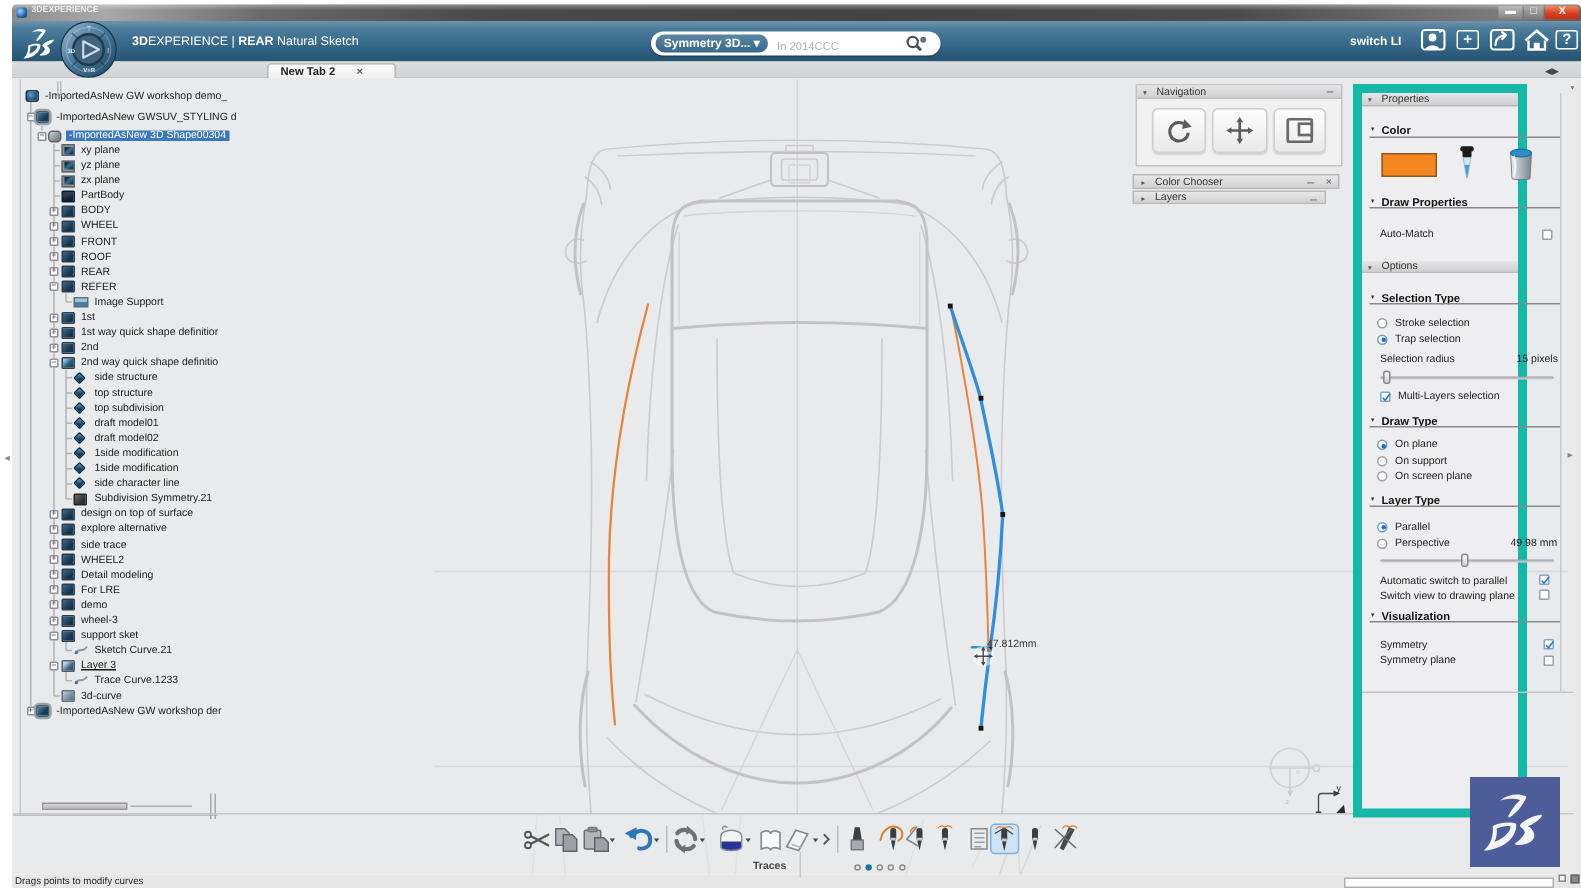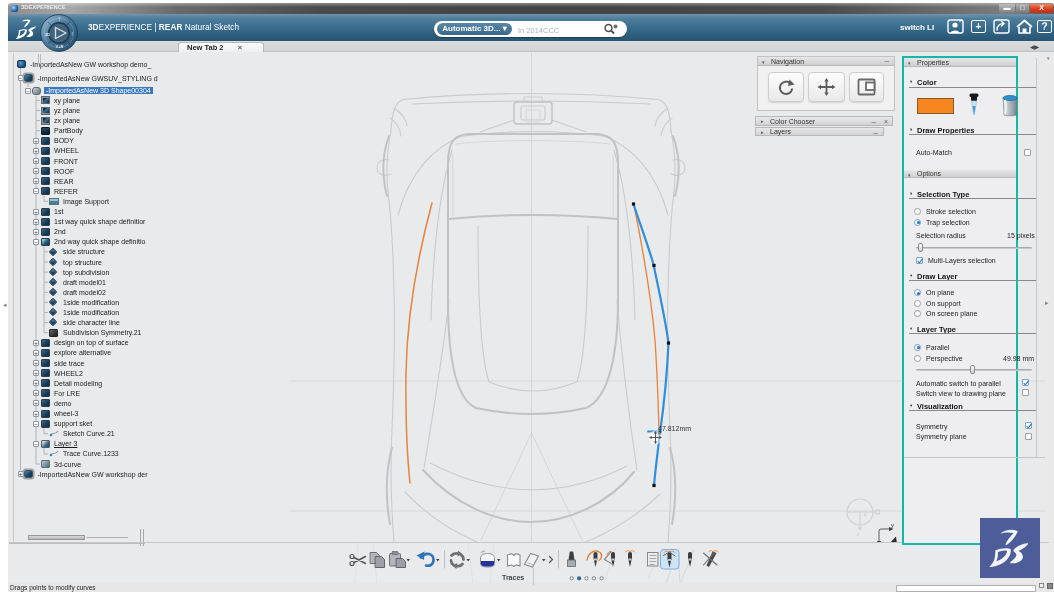--- a/index.html
+++ b/index.html
@@ -32,21 +32,21 @@
  border:1px solid #b8b8ba;border-bottom:none;border-radius:3px 3px 0 0;
  font-size:7.5px;font-weight:bold;color:#222;line-height:10px;padding-left:8px}
 #main{left:8px;top:52px;width:1046px;height:531px;background:#e9eaeb}
 #bottomstrip{left:8px;top:583px;width:1046px;height:9px;background:#e7e7e8}
 .panel{background:#f1f1f2;border:1px solid #c2c2c4}
 .phead{position:absolute;left:0;top:0;width:100%;height:8.5px;
  background:linear-gradient(180deg,#e6e6e7,#cfcfd1);border-bottom:1px solid #b8b8ba;
  font-size:7px;color:#333;line-height:8px}
 .ph-t{position:absolute;left:13px;top:0.5px;white-space:nowrap}
 .mindash{position:absolute;right:5px;top:0px;font-size:8px;color:#555;line-height:8px}
-#props{left:902px;top:56px;width:116px;height:489px;background:#eeeef0;border:2px solid #14b8a6}
+#props{left:902px;top:56px;width:116px;height:489px;background:#eeeef0;border:6px solid #14b8a6}
 .sect{position:absolute;left:6px;font-size:7.5px;font-weight:bold;color:#111;white-space:nowrap}
 .sline{position:absolute;left:5px;width:127px;height:1px;background:#88888a}
 .lbl{position:absolute;font-size:7px;color:#222;white-space:nowrap}
 .cb{position:absolute;width:7px;height:7px;background:#fdfdfd;border:1px solid #9aa0a6;border-radius:1px}
 .cb.on{border-color:#7aa7d2}
 .rb{position:absolute;width:7px;height:7px;border-radius:50%;background:#fdfdfd;border:1px solid #9aa0a6}
 .rb.on{border-color:#6f9ecd}
 .rb.on:after{content:"";position:absolute;left:1.5px;top:1.5px;width:3px;height:3px;border-radius:50%;background:#1f6fbf}
 .slider{position:absolute;height:2px;background:linear-gradient(180deg,#9a9a9c,#d8d8da);border-radius:1px}
 .thumb{position:absolute;width:5px;height:9px;top:-3.5px;background:linear-gradient(180deg,#fbfbfb,#cfcfd1);
@@ -84,21 +84,21 @@
 <circle cx="19" cy="19" r="14.8" fill="none" stroke="rgba(255,255,255,.25)" stroke-width="0.8"></circle>
 <path d="M8,8 L12,12 M30,8 L26,12 M8,30 L12,26 M30,30 L26,26" stroke="rgba(20,45,65,.55)" stroke-width="1"></path>
 <circle cx="19" cy="19" r="10.2" fill="#41637c" stroke="#1d3a50" stroke-width="1.6"></circle>
 <path d="M15.5,13.5 L26,19 L15.5,24.5 Z" fill="none" stroke="#cfdfe9" stroke-width="1.4" stroke-linejoin="round"></path>
 <text x="5" y="21.5" font-size="4" fill="#e8eef2" font-weight="bold" font-family="Liberation Sans">3D</text>
 <text x="15.5" y="34" font-size="4" fill="#e8eef2" font-weight="bold" font-family="Liberation Sans">V+R</text>
 <text x="18" y="6.5" font-size="4.5" fill="#cddbe4" font-family="Liberation Sans">T</text>
 <text x="31.5" y="21.5" font-size="4.5" fill="#cddbe4" font-family="Liberation Sans">f</text>
 </svg>
 <div class="abs" id="pill"></div>
-<div class="abs" id="pbtn">Automatic 3D... ▾</div>
+<div class="abs" id="pbtn">Symmetry 3D... ▾</div>
 <div class="abs" id="ptxt">In 2014CCC</div>
 <svg class="abs" style="left:603px;top:23px" width="18" height="12" viewBox="0 0 18 12">
 <circle cx="5.5" cy="5" r="3.4" fill="none" stroke="#4a4f54" stroke-width="1.5"></circle>
 <path d="M8,7.5 L11,10.5" stroke="#4a4f54" stroke-width="2"></path>
 <circle cx="12.5" cy="3.5" r="2" fill="#6a7076"></circle>
     </svg>
 <div class="abs" id="hname">switch LI</div>
 <svg class="abs" style="left:947px;top:19px" width="18" height="16" viewBox="0 0 18 16">
 <rect x="1" y="1" width="15" height="13" rx="2" fill="none" stroke="#fff" stroke-width="1.4"></rect>
 <circle cx="8" cy="6" r="2.6" fill="#fff"></circle>
@@ -431,21 +431,21 @@
 <div class="lbl" style="left:12px;top:174px">Selection radius</div>
 <div class="lbl" style="left:103px;top:174px">15 pixels</div>
 <div class="slider" style="left:12px;top:188.5px;width:116px"></div>
 <div class="thumb" style="left:14px;top:185px"></div>
 <div class="cb on" style="left:12px;top:199px"></div>
       <svg style="position:absolute;left:12px;top:198.5px" width="8" height="8" viewBox="0 0 8 8">
         <path d="M1.8,4.2 L3.3,5.8 L6.6,1.6" stroke="#2f7ac5" stroke-width="1.1" fill="none"></path>
       </svg>
 <div class="lbl" style="left:24px;top:199px">Multi-Layers selection</div>
 <span style="position:absolute;left:6px;top:215px;font-size:4.5px;color:#333">▾</span>
-<div class="sect" style="top:214px;left:13px">Draw Layer</div>
+<div class="sect" style="top:214px;left:13px">Draw Type</div>
 <div class="sline" style="top:222px"></div>
 <div class="rb on" style="left:10px;top:231px"></div>
 <div class="lbl" style="left:22px;top:231px">On plane</div>
 <div class="rb" style="left:10px;top:241.5px"></div>
 <div class="lbl" style="left:22px;top:241.5px">On support</div>
 <div class="rb" style="left:10px;top:252px"></div>
 <div class="lbl" style="left:22px;top:252px">On screen plane</div>
 <span style="position:absolute;left:6px;top:268px;font-size:4.5px;color:#333">▾</span>
 <div class="sect" style="top:267px;left:13px">Layer Type</div>
 <div class="sline" style="top:275px"></div>

